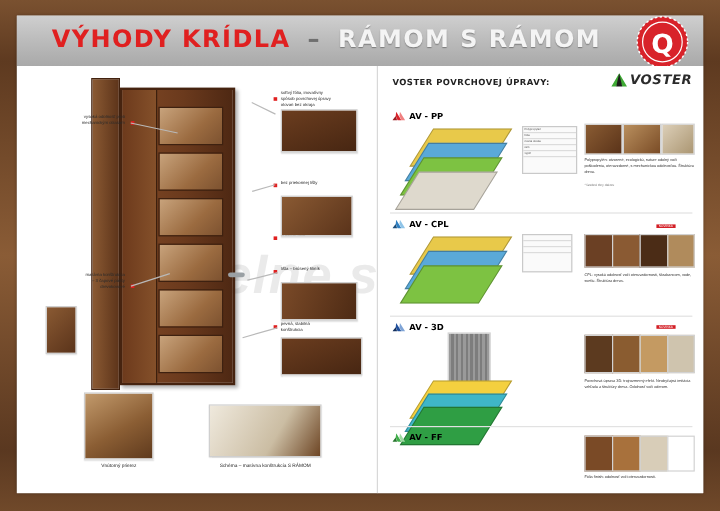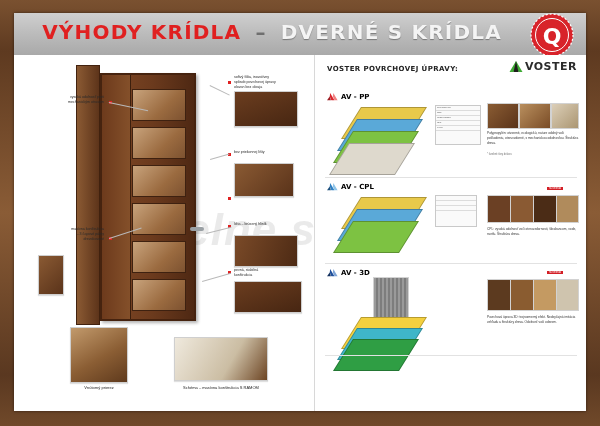--- a/index.html
+++ b/index.html
@@ -60,21 +60,21 @@
 
   .bottomcap{position:absolute;font-size:4px;color:#222;text-align:center;}
 
   
   .right{position:absolute;left:300px;top:0;width:272px;height:356px;
      border-left:1px solid #d8d8d8;background:#fff;}
   .rtitle{position:absolute;left:12px;top:10px;font-size:7px;font-weight:bold;
      letter-spacing:.4px;color:#222;font-family:"DejaVu Sans",sans-serif;}
   .voster{position:absolute;right:10px;top:5px;display:flex;align-items:center;gap:2px;}
   .voster .vtxt{font-size:11px;font-weight:bold;letter-spacing:.5px;color:#2b2b2b;
-     font-family:"DejaVu Sans",sans-serif;}
+     font-family:"DejaVu Sans",sans-serif;font-style:italic;}
 
   .sec{position:absolute;left:0;width:272px;}
   .sec .key{position:absolute;left:12px;top:0;font-size:7px;font-weight:bold;
       font-family:"DejaVu Sans",sans-serif;display:flex;align-items:flex-end;gap:3px;}
   .tri{width:11px;height:8px;display:inline-block;}
   .desc{position:absolute;font-size:3.2px;line-height:1.5;color:#333;}
   .tinynote{position:absolute;font-size:2.6px;color:#777;}
   .tag{position:absolute;font-size:2.6px;color:#fff;background:#d31f26;padding:0 2px;}
 
   .stack{position:absolute;}
@@ -90,21 +90,21 @@
 </head>
 <body>
 
 <div class="page">
   <div class="inner">
 
     <div class="header">
       <div class="title">
         <span class="t-red">VÝHODY KRÍDLA</span>
         <span class="t-dash">–</span>
-        <span class="t-white">DVERNÉ S KRÍDLA</span>
+        <span class="t-white">RÁMOM S RÁMOM</span>
       </div>
 
       <div class="seal">
         <svg viewBox="0 0 56 56" width="56" height="56" aria-hidden="true">
           <circle cx="28" cy="28" r="21" fill="#d8232a"></circle>
           <circle cx="28" cy="28" r="21" fill="none" stroke="#fff" stroke-width="1.2" stroke-dasharray="2 2"></circle>
           <circle cx="28" cy="28" r="16.5" fill="none" stroke="#fff" stroke-width="1"></circle>
           <text x="28" y="37" text-anchor="middle" font-family="DejaVu Sans, sans-serif" font-size="22" font-weight="bold" fill="#ffffff">Q</text>
         </svg>
       </div>
@@ -281,17 +281,34 @@
           <div class="minisw" style="left:172px;top:10px;width:22px;height:30px;background:#5c3a1f"></div>
           <div class="minisw" style="left:195px;top:10px;width:22px;height:30px;background:#8a5c30"></div>
           <div class="minisw" style="left:218px;top:10px;width:22px;height:30px;background:#c49a62"></div>
           <div class="minisw" style="left:241px;top:10px;width:21px;height:30px;background:#cfc4ae"></div>
 
           <div class="desc" style="left:172px;top:46px;width:92px">Povrchová úprava 3D: trojrozmerný efekt. Neobyčajná imitácia vzhľadu a štruktúry dreva. Odolnosť voči oderom.</div>
         </div>
 
         <div class="sepline" style="top:300px"></div>
 
+        <div class="sec" style="top:306px;height:48px">
+          <div class="key">
+            <svg class="tri" viewBox="0 0 14 10" aria-hidden="true">
+              <polygon points="4,0 9.5,9 5.5,9 3.5,4.5" fill="#3fae49"></polygon>
+              <polygon points="8,0 13.5,9 9.5,9 7.5,4.5" fill="#9ed9a2"></polygon>
+              <polygon points="0,9 3.5,4.5 5,9" fill="#27762e"></polygon>
+            </svg>
+            <span>AV - FF</span>
+          </div>
+
+          <div class="minisw" style="left:172px;top:2px;width:22px;height:28px;background:#7a4a26"></div>
+          <div class="minisw" style="left:195px;top:2px;width:22px;height:28px;background:#a8713c"></div>
+          <div class="minisw" style="left:218px;top:2px;width:22px;height:28px;background:#d8cdb8"></div>
+          <div class="minisw" style="left:241px;top:2px;width:21px;height:28px;background:#ffffff"></div>
+
+          <div class="desc" style="left:172px;top:34px;width:92px">Fólia finish: odolnosť voči oteruvzdornosti.</div>
+        </div>
 
       </div>
     </div>
   </div>
 </div>
 
 </body></html>

